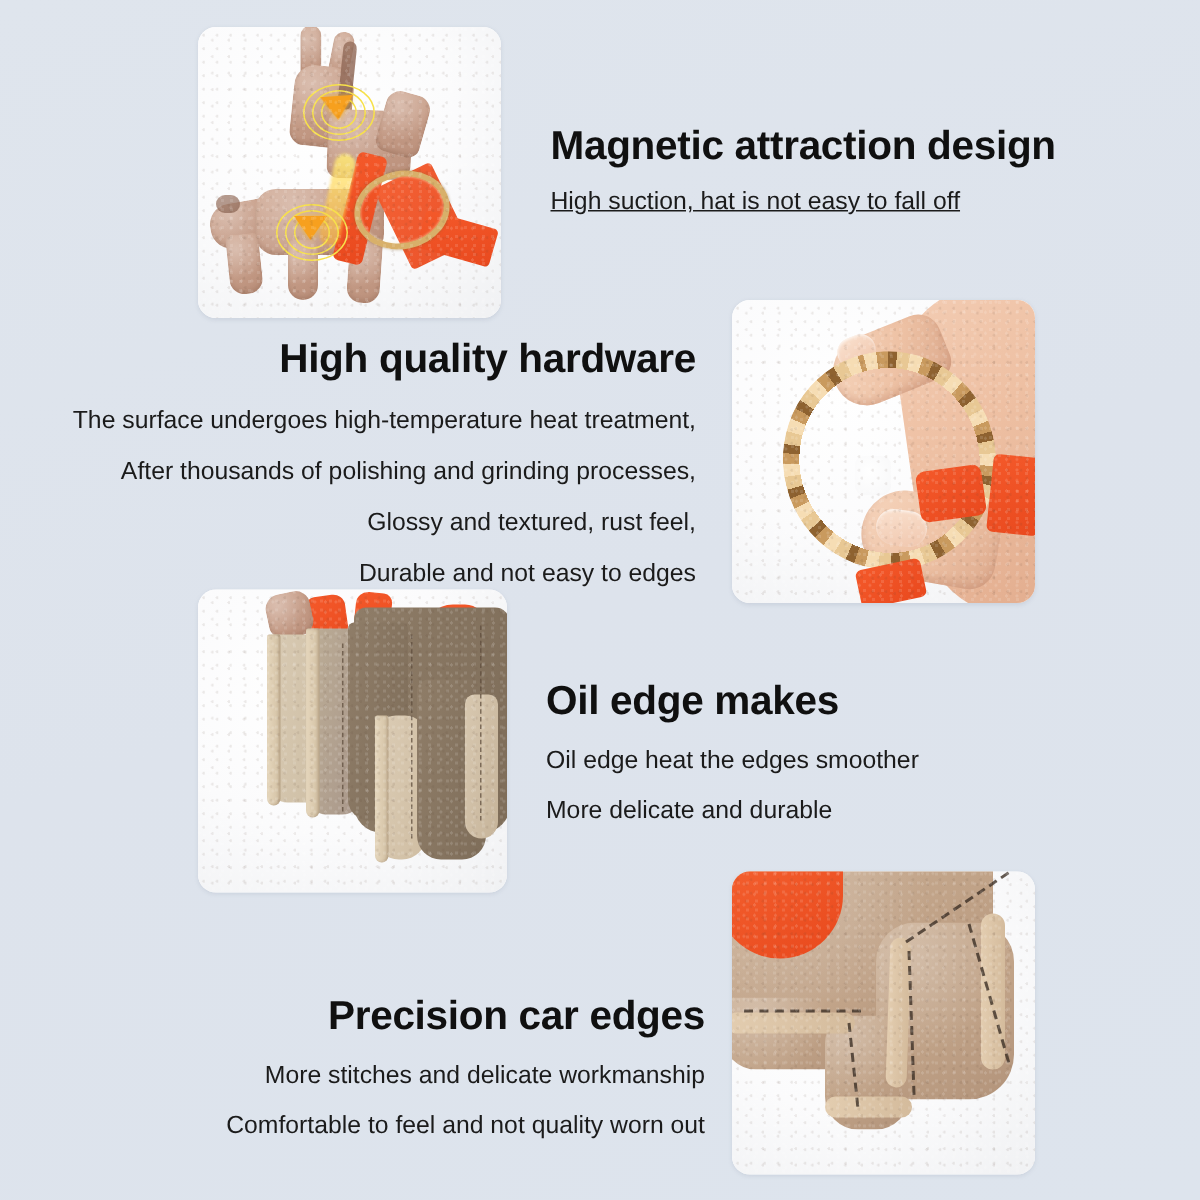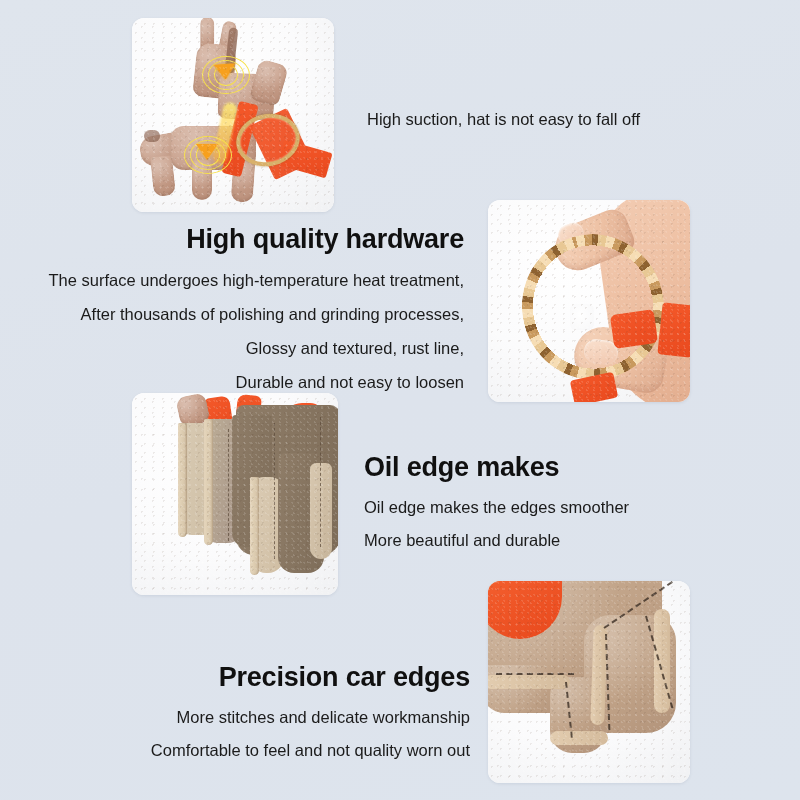--- a/index.html
+++ b/index.html
@@ -201,21 +201,21 @@
     line-height: 1.15;
   }
   .subline {
     font-size: 16.5px;
     color: #1b1b1b;
     white-space: nowrap;
     line-height: 1.1;
   }
 
   #text-magnet  { left: 367px; top: 82px;  text-align: left; }
-  #text-magnet .subline { margin-top: 28px; }
+  #text-magnet .subline { margin-top: 12px; text-decoration: underline; }
 
   #text-hardware { right: 336px; top: 224px; text-align: right; }
   #text-hardware .subline { margin-top: 16px; }
 
   #text-oiledge { left: 364px; top: 452px; text-align: left; }
   #text-oiledge .subline { margin-top: 15px; }
 
   #text-carline { right: 330px; top: 662px; text-align: right; }
   #text-carline .subline { margin-top: 15px; }
 </style>
@@ -270,20 +270,21 @@
         <div class="magnet-ring" style="left:58px; top:122px; width:34px; height:28px;"></div>
         <div class="magnet-ring" style="left:64px; top:126px; width:22px; height:20px;"></div>
         <div class="magnet-tri" style="left:64px; top:126px;"></div>
       </div>
 
       <div class="grain"></div>
     </div>
   </div>
 
   <div class="block" id="text-magnet">
+    <div class="heading">Magnetic attraction design</div>
     <div class="subline">High suction, hat is not easy to fall off</div>
   </div>
 
   <div class="photo" id="photo-hardware">
     <div class="photo-inner">
       <div class="backdrop"></div>
 
       <div class="hand" style="left:118px; top:-10px; width:120px; height:224px; border-radius:60px 20px 20px 70px; transform:rotate(-8deg);"></div>
 
       <div class="finger" style="left:66px; top:18px; width:78px; height:46px; border-radius:28px 18px 14px 26px; transform:rotate(-22deg);"></div>
@@ -301,22 +302,22 @@
       <div class="orange" style="left:84px; top:176px; width:44px; height:26px; border-radius:4px; transform:rotate(-12deg);"></div>
 
       <div class="grain"></div>
     </div>
   </div>
 
   <div class="block" id="text-hardware">
     <div class="heading">High quality hardware</div>
     <div class="subline">The surface undergoes high-temperature heat treatment,</div>
     <div class="subline">After thousands of polishing and grinding processes,</div>
-    <div class="subline">Glossy and textured, rust line,</div>
-    <div class="subline">Durable and not easy to loosen</div>
+    <div class="subline">Glossy and textured, rust feel,</div>
+    <div class="subline">Durable and not easy to edges</div>
   </div>
 
   <div class="photo" id="photo-oiledge">
     <div class="photo-inner">
       <div class="backdrop"></div>
 
       <div class="orange" style="left:74px; top:4px; width:26px; height:42px; border-radius:6px 8px 4px 4px; transform:rotate(-8deg);"></div>
       <div class="orange" style="left:104px; top:2px; width:24px; height:40px; border-radius:8px 6px 4px 4px; transform:rotate(6deg);"></div>
       <div class="orange" style="left:150px; top:10px; width:42px; height:60px; border-radius:20px 14px 22px 14px;"></div>
       <div class="lb" style="left:46px; top:2px; width:30px; height:30px; border-radius:10px; transform:rotate(-12deg);"></div>
@@ -337,22 +338,22 @@
       <div class="stitch-v" style="left:96px; top:36px; height:112px;"></div>
       <div class="stitch-v" style="left:142px; top:30px; height:136px;"></div>
       <div class="stitch-v" style="left:188px; top:24px; height:130px;"></div>
 
       <div class="grain"></div>
     </div>
   </div>
 
   <div class="block" id="text-oiledge">
     <div class="heading">Oil edge makes</div>
-    <div class="subline">Oil edge makes the edges smoother</div>
-    <div class="subline">More beautiful and durable</div>
+    <div class="subline">Oil edge heat the edges smoother</div>
+    <div class="subline">More delicate and durable</div>
   </div>
 
   <div class="photo" id="photo-carline">
     <div class="photo-inner">
       <div class="backdrop"></div>
 
       <div class="macro-body" style="left:-6px; top:-6px; width:180px; height:120px; border-radius:0 0 24px 0;"></div>
       <div class="macro-body" style="left:96px; top:34px; width:92px; height:118px; border-radius:26px 26px 30px 8px;"></div>
       <div class="macro-body" style="left:-6px; top:84px; width:96px; height:48px; border-radius:0 0 20px 22px;"></div>
       <div class="macro-body" style="left:62px; top:96px; width:56px; height:76px; border-radius:18px 8px 22px 22px;"></div>

